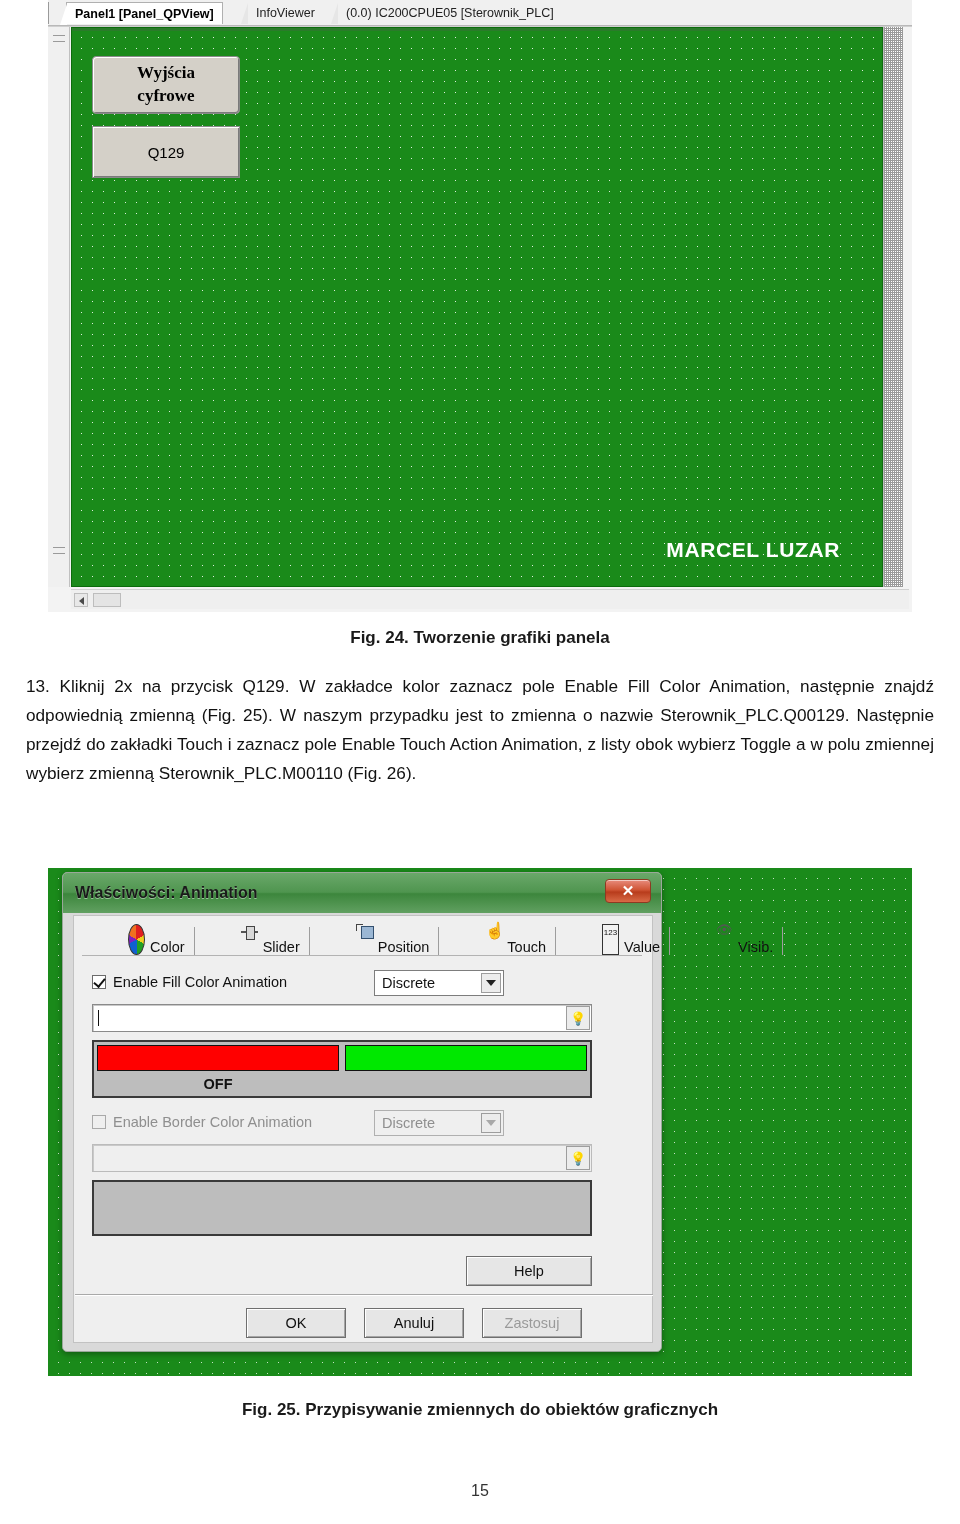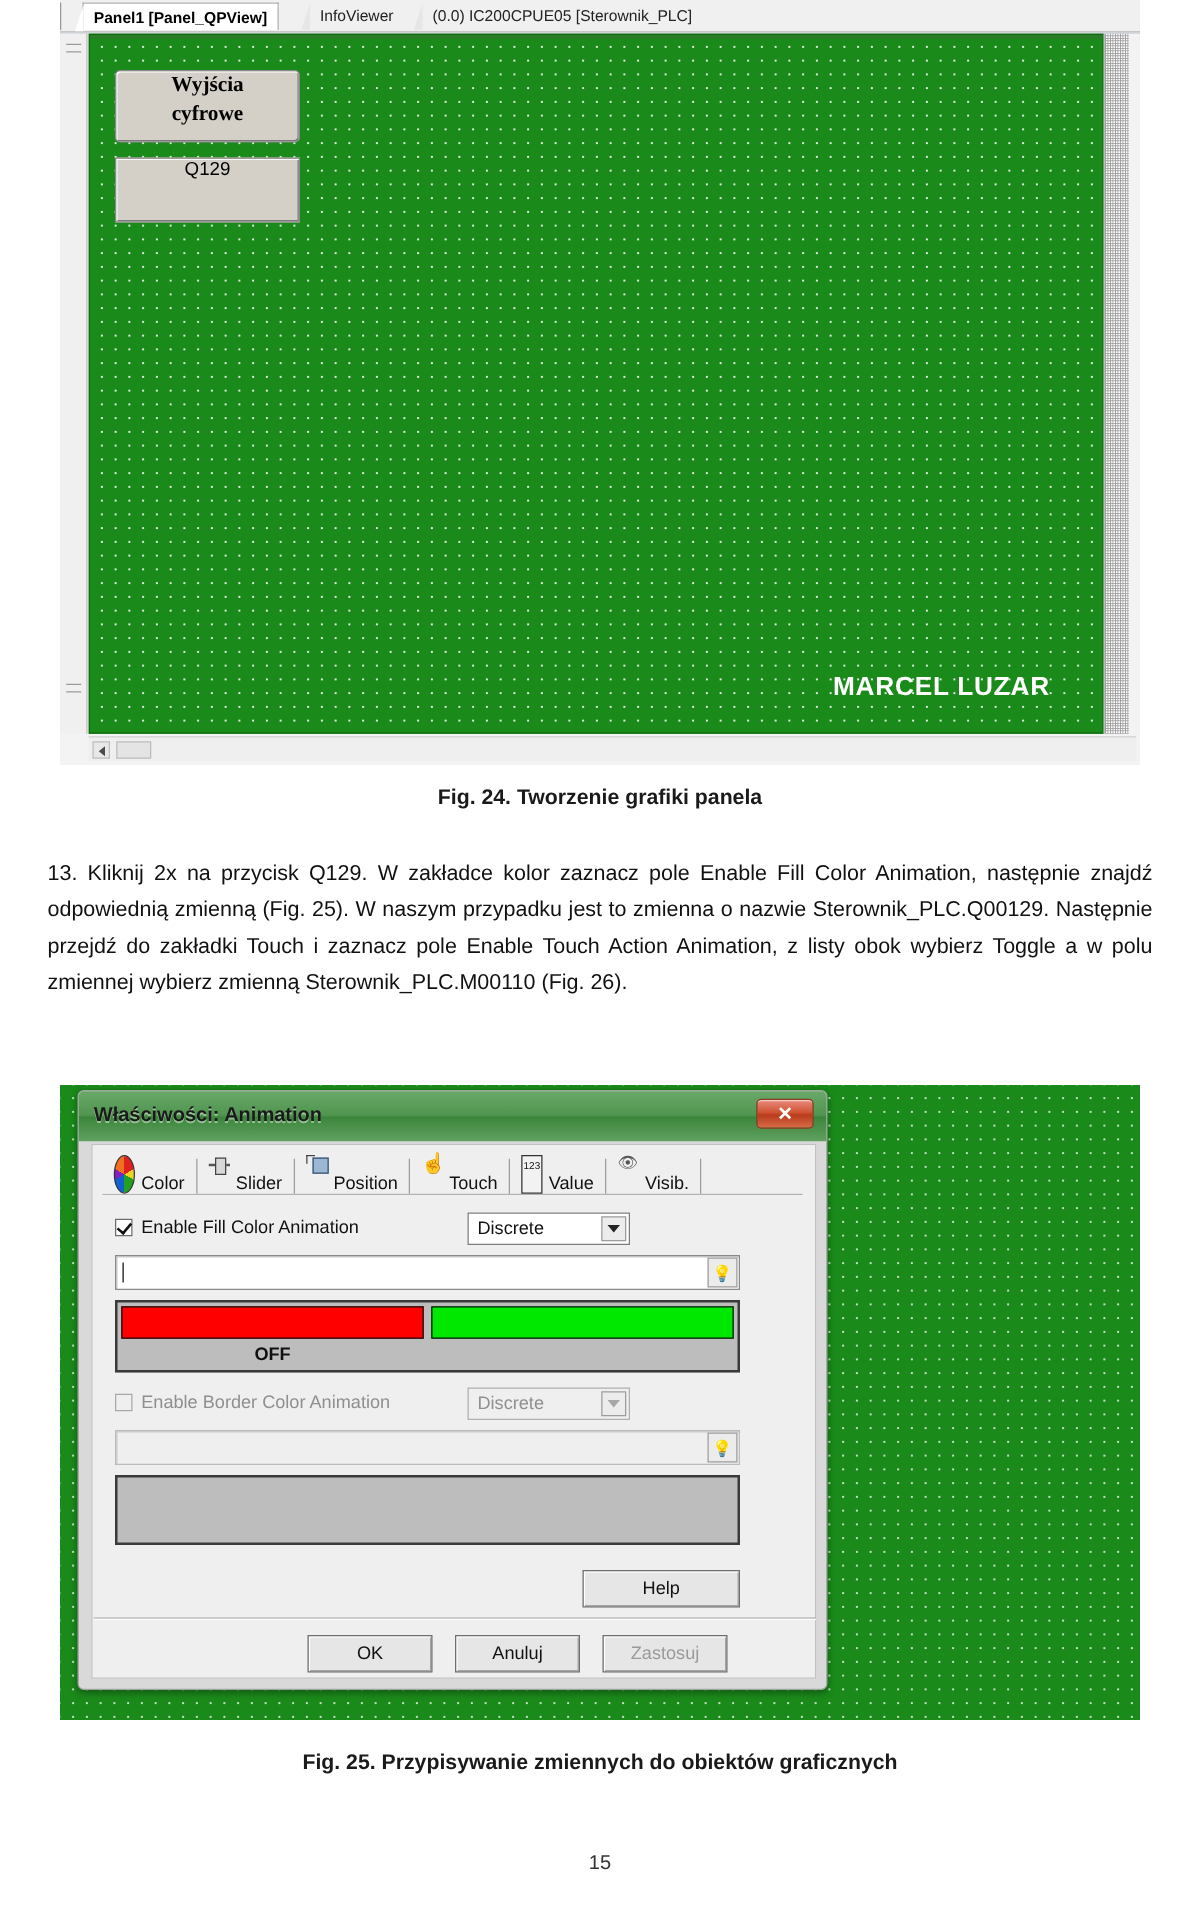--- a/index.html
+++ b/index.html
@@ -100,21 +100,21 @@
     position:absolute; left:22px; top:3px; width:28px; height:14px;
     background:#e4e4e4; border:1px solid #bdbdbd;
   }
 
   
   .p-obj{
     position:absolute;
     background:#d4d0c8;
     border:1px solid #8a8a8a;
     box-shadow: inset 1px 1px 0 #ffffff, inset -1px -1px 0 #7a7a7a;
-    display:flex; justify-content:center;
+    display:flex; align-items:center; justify-content:center;
     text-align:center; color:#000;
   }
   .p-obj.rounded{ border-radius:4px; }
   .p-obj.label-obj{
     font-family:"Liberation Serif", serif;
     font-weight:bold; font-size:17px; line-height:1.35;
   }
   .p-obj.btn-obj{ font-size:15px; font-family:"Liberation Sans", sans-serif; }
   .wm{
     position:absolute; right:42px; bottom:24px;
@@ -130,21 +130,21 @@
   }
   #cap24{ left:0; top:628px; }
   #cap25{ left:0; top:1400px; }
 
   
   .bodytext{
     position:absolute; left:22px; top:668px; width:916px;
     font-size:17.2px; line-height:29px;
     color:#111; text-align:justify;
   }
-  .bodytext p{ margin:16px; }
+  .bodytext p{ margin:4px; }
 
   
   .fig25{
     position:absolute; left:48px; top:868px; width:864px; height:508px;
     background-color:#1a8a1a;
     background-image:
       radial-gradient(circle, rgba(255,255,255,.75) 0.7px, transparent 0.8px);
     background-size: 11px 11px;
     background-position: 5px 5px;
     overflow:hidden;
@@ -182,21 +182,21 @@
     display:flex; align-items:center;
     border-bottom:1px solid #b3b3b3;
   }
   .t25{
     display:flex; align-items:flex-end; gap:5px;
     padding:0 9px; height:28px; font-size:14.5px; color:#111;
     border-right:1px solid #9d9d9d;
     white-space:nowrap;
   }
   .t25.sel{ font-weight:normal; background:#efefef; }
-  .t25 .ico{ width:17px; height:31px; display:inline-block; position:relative; }
+  .t25 .ico{ width:17px; height:31px; display:inline-block; position:relative;margin-left:37px; }
   
   .ico-color{
     border-radius:50%;
     background: conic-gradient(#e02020 0deg 60deg,#f0d020 60deg 120deg,#22a022 120deg 180deg,#1060d0 180deg 240deg,#8020c0 240deg 300deg,#f07020 300deg 360deg);
     border:1px solid #333;
   }
   .ico-slider:before{ content:""; position:absolute; left:0; top:7px; width:17px;height:2px;background:#555;}
   .ico-slider:after{ content:""; position:absolute; left:5px; top:2px; width:7px;height:12px;background:#d8d8d8;border:1px solid #444;}
   .ico-position:before{ content:""; position:absolute; left:5px; top:2px; width:11px;height:11px;background:#9bb7d4;border:1px solid #33506f;}
   .ico-position:after{ content:""; position:absolute; left:0px; top:0px; width:6px;height:6px;border-left:1px solid #444;border-top:1px solid #444;}

